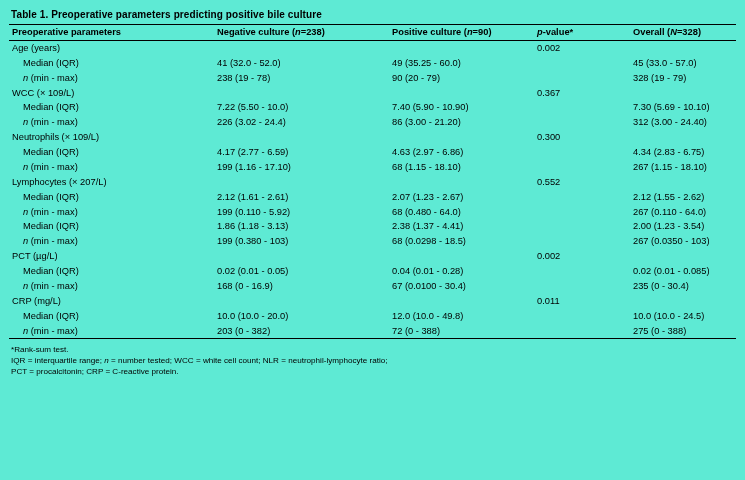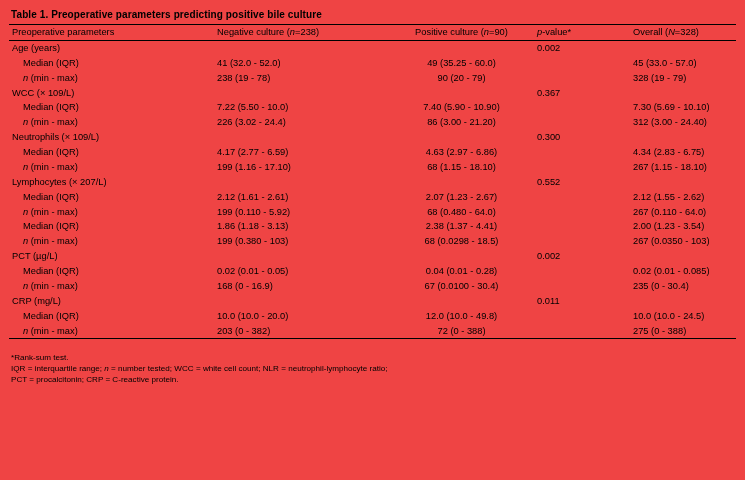--- a/index.html
+++ b/index.html
@@ -13,57 +13,57 @@
     font-family: "Liberation Sans", sans-serif;
     font-size: 9.3px;
     color: #000000;
     overflow: hidden;
   }
   .table-wrap {
     box-sizing: border-box;
     width: 745px;
     height: 480px;
     padding: 7px 9px 6px 9px;
-    background: #ef4444;
+    background: #5eead4;
   }
   .tbl-title {
     font-weight: bold;
     font-size: 10px;
     padding: 2px 0 4px 2px;
     letter-spacing: 0.01em;
   }
   table.main {
     border-collapse: collapse;
     width: 727px;
     table-layout: fixed;
   }
   table.main td {
     padding: 2.1px 3px 2.1px 3px;
     vertical-align: top;
     line-height: 1.15;
   }
   .rule-bot td { border-bottom: 1.1px solid #000; }
   thead td {
-    font-weight: normal;
+    font-weight: bold;
     border-top: 1.1px solid #000;
     border-bottom: 1.1px solid #000;
     padding-top: 3px;
     padding-bottom: 3px;
   }
   .c0 { width: 205px; }
   .c1 { width: 175px; }
-  .c2 { width: 145px; text-align: center; }
+  .c2 { width: 145px; }
   .c3 { width: 96px; }
   .c4 { width: 106px; }
   .sub {
     padding-left: 14px !important;
   }
   .ital { font-style: italic; }
   .footnotes {
-    margin-top: 14px;
+    margin-top: 6px;
     font-size: 8.1px;
     line-height: 1.33;
     padding-left: 2px;
   }
   .footnotes div { white-space: nowrap; }
   .nowrap { white-space: nowrap; }
 </style>
 </head>
 <body>
 

